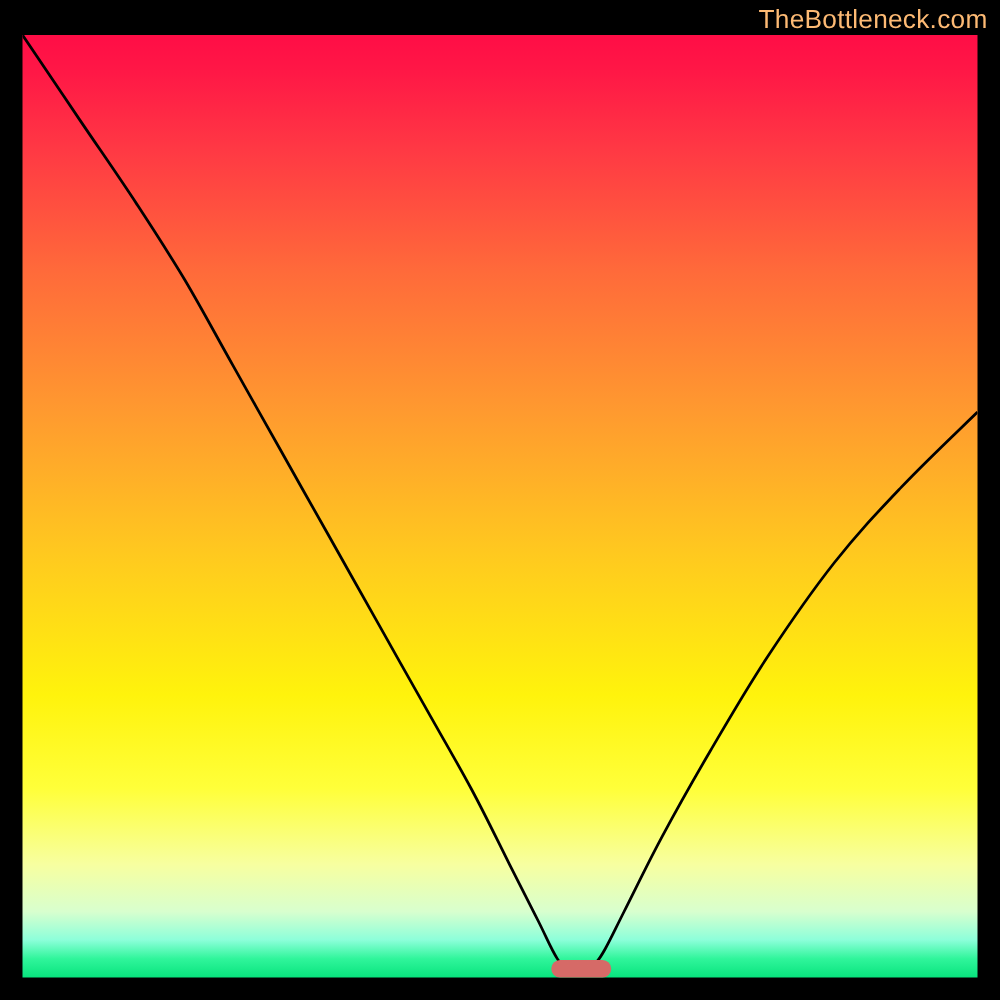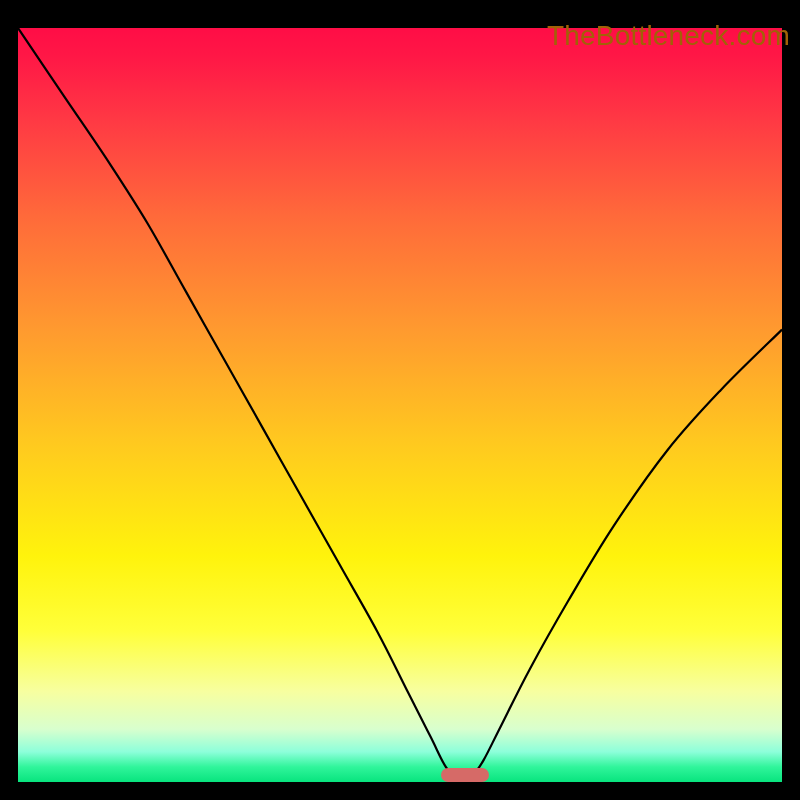--- a/index.html
+++ b/index.html
@@ -12,24 +12,24 @@
     font-family: Arial, Helvetica, sans-serif;
   }
   .frame {
     position: relative;
     width: 800px;
     height: 800px;
     background: #000;
   }
   .watermark {
     position: absolute;
-    top: 20px;
+    top: 4px;
     right: 10px;
-    color: #a16207;
-    font-size: 28px;
+    color: #fdba74;
+    font-size: 21px;
     font-weight: 500;
     letter-spacing: 0.2px;
     z-index: 10;
   }
   .plot-area {
     position: absolute;
     left: 18px;
     top: 28px;
     width: 764px;
     height: 754px;

